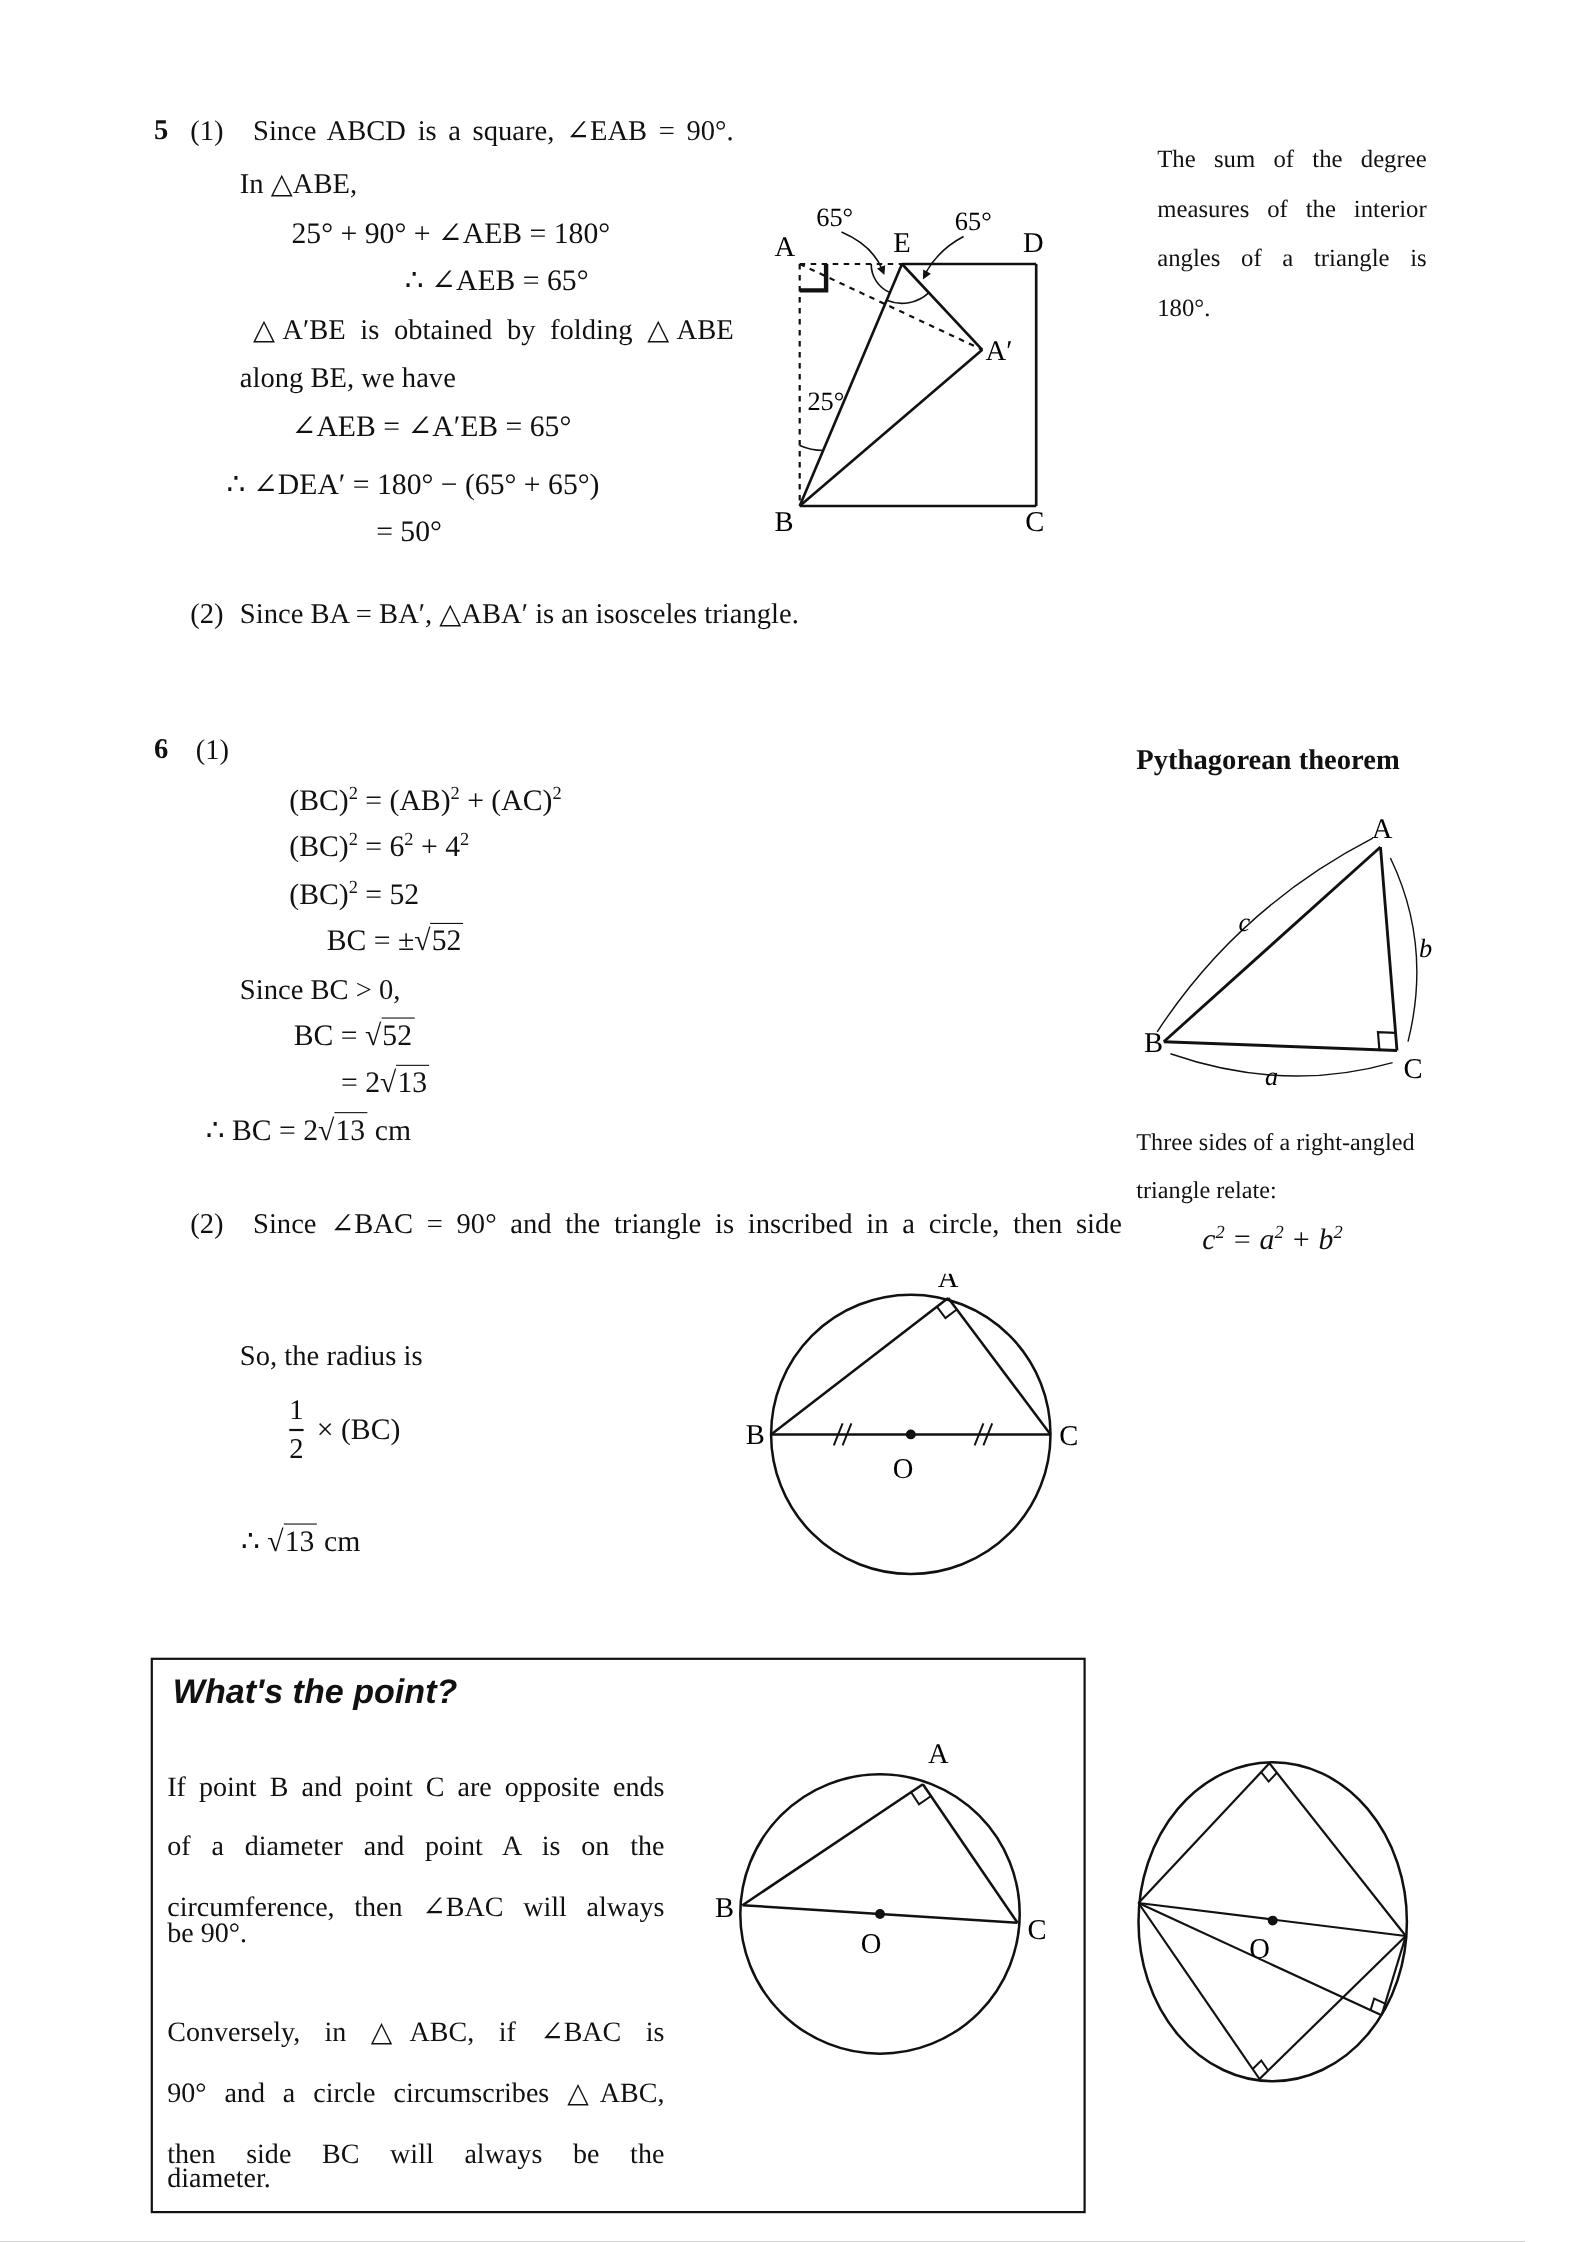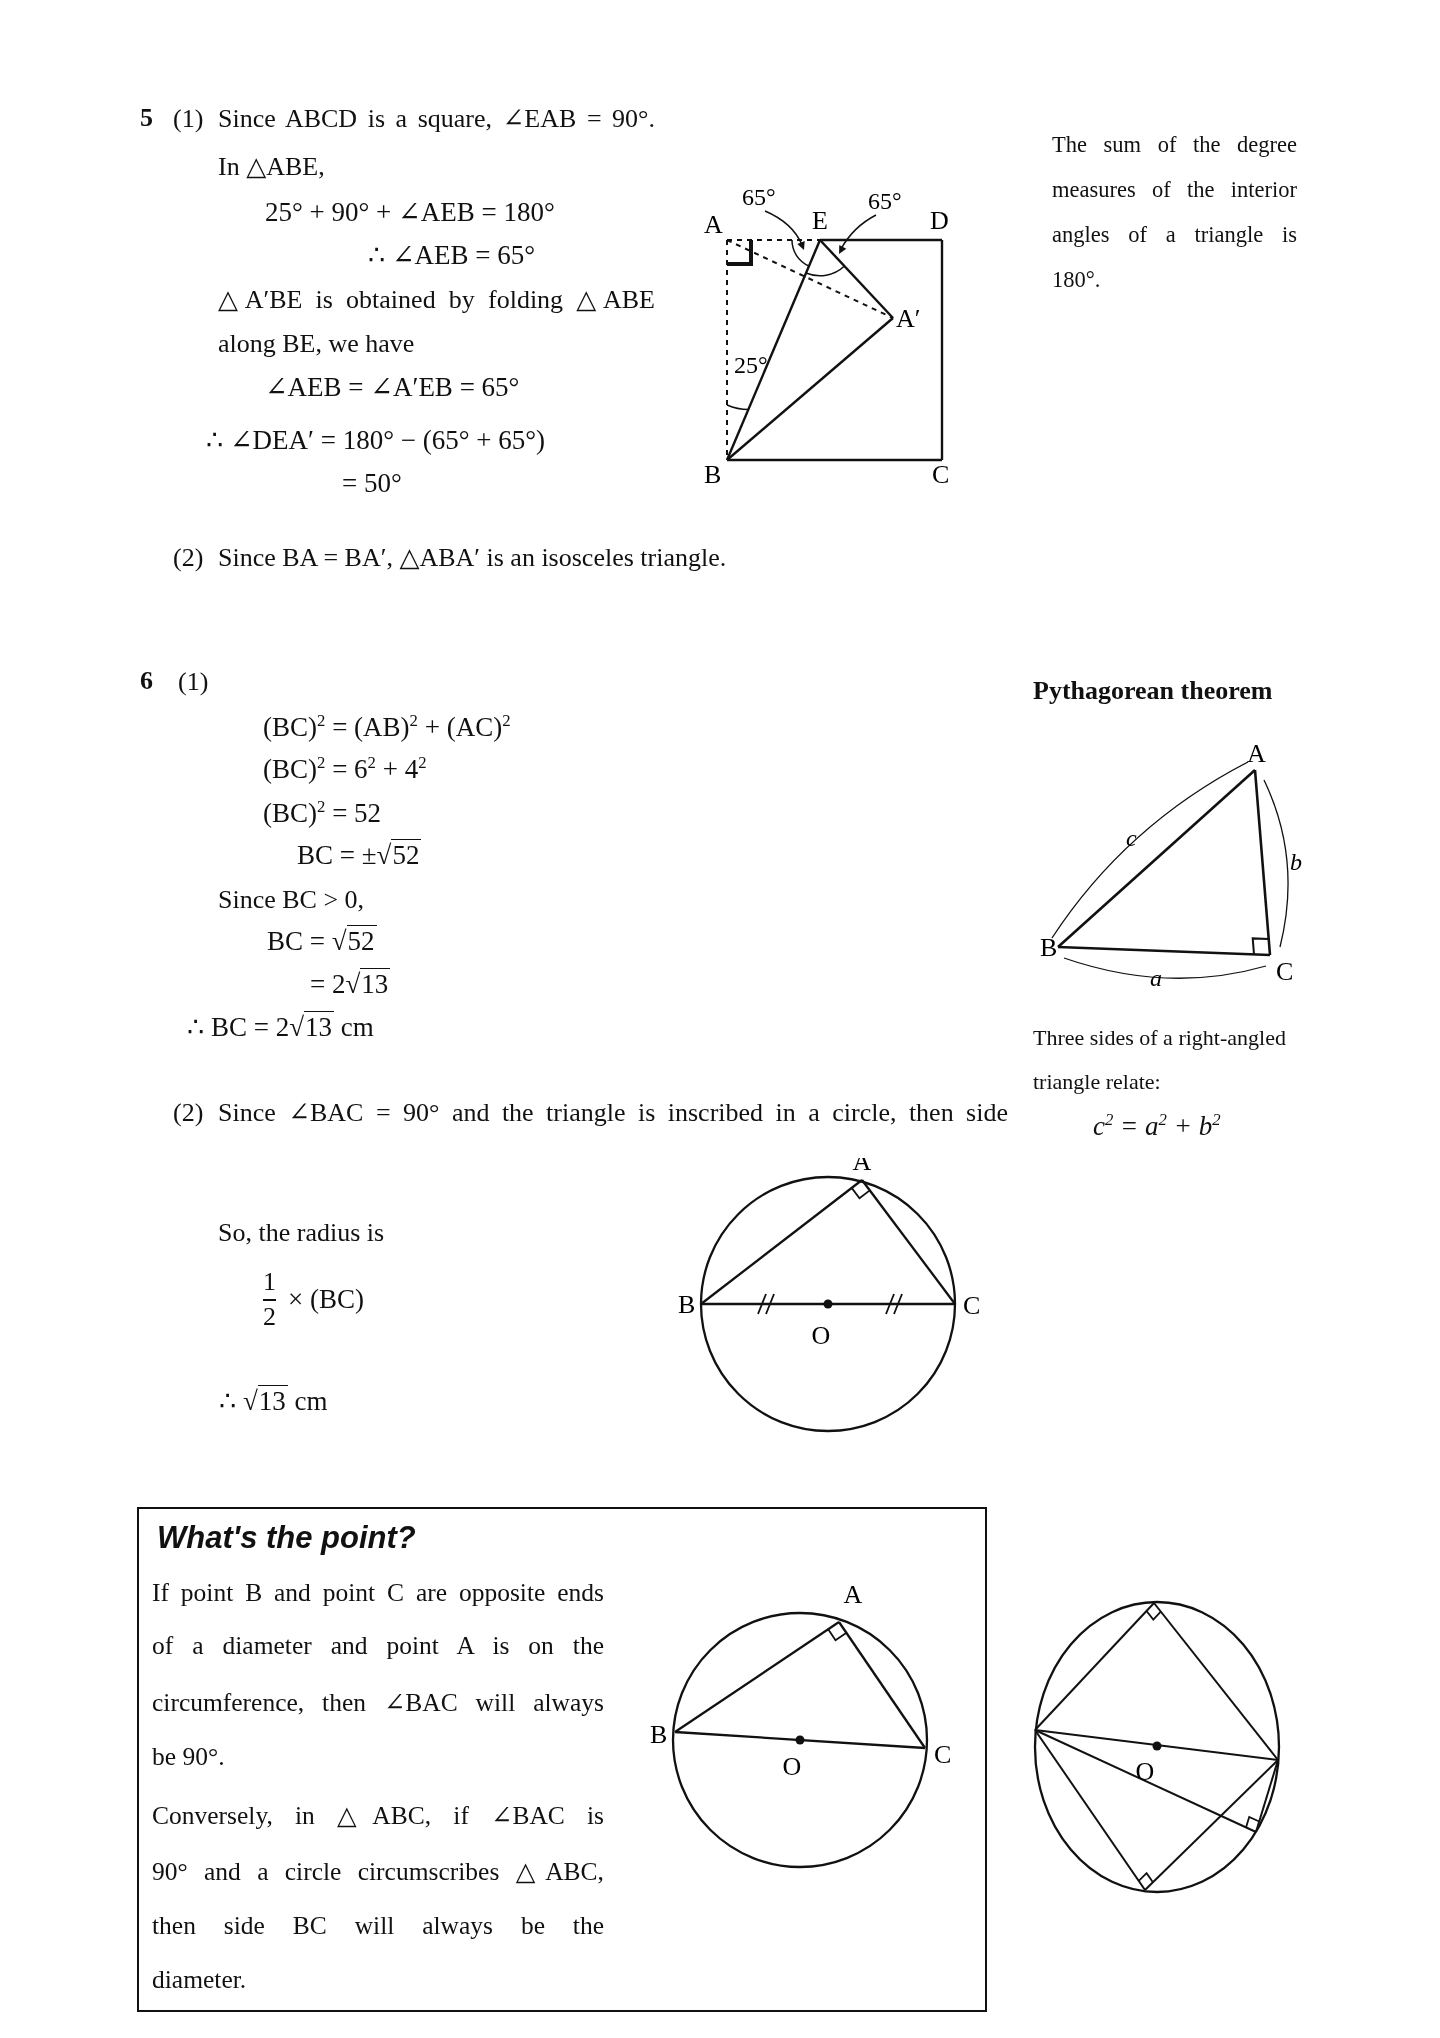--- a/index.html
+++ b/index.html
@@ -6,36 +6,36 @@
   html,body { background:#888; }
   .page { position:relative; width:1440px; height:2038px; background:#ffffff;
           font-family:"Liberation Serif","DejaVu Serif",serif; color:#111;
           overflow:hidden; margin:0 auto; }
   .abs { position:absolute; }
   .t  { font-size:26px; line-height:1.28; white-space:nowrap; }
   .tw { font-size:22px; line-height:1.28; white-space:normal; }
   .math { font-size:27px; line-height:1.25; white-space:nowrap;text-align:right; }
   .bold { font-weight:bold; }
   .it { font-style:italic; }
-  .jl { text-align:justify; text-align-last:justify; white-space:normal; }
+  .jl { text-align:justify; text-align-last:justify; white-space:normal;margin-left:12px; }
   sup { font-size:0.62em; vertical-align:super; line-height:0; }
   .rad { border-top:1.9px solid #111; padding:0 2px 0 1px; }
   .side { font-size:22.5px; line-height:45px; width:245px; }
   .side .ln { text-align:justify; text-align-last:justify; }
   .side .ln.last { text-align:left; text-align-last:left; }
   .frac-row { display:flex; align-items:center; gap:12px; }
   .frac { display:inline-block; text-align:center; font-size:26px; line-height:1.1; }
   .frac .bar { border-top:2.2px solid #111; margin:2px 0; }
   .box { border:2.5px solid #111; }
   .box-title { font-family:"Liberation Sans","DejaVu Sans",sans-serif;
                font-weight:bold; font-style:italic; font-size:31px;
                text-underline-offset:6px;
                text-decoration-thickness:2.5px; }
   .boxline { font-size:25.5px; width:452px; white-space:normal; }
-  .boxline.j { text-align:justify; text-align-last:justify; }
+  .boxline.j { text-align:justify; text-align-last:justify;margin-top:32px; }
   svg text { font-family:"Liberation Serif","DejaVu Serif",serif; }
   .fig-label { font-size:26px; }
   .fig-small { font-size:24px; }
 </style>
 </head>
 <body>
 
 <div class="page">
 
   <div class="abs t bold" style="left:140px;top:101px">5</div>

